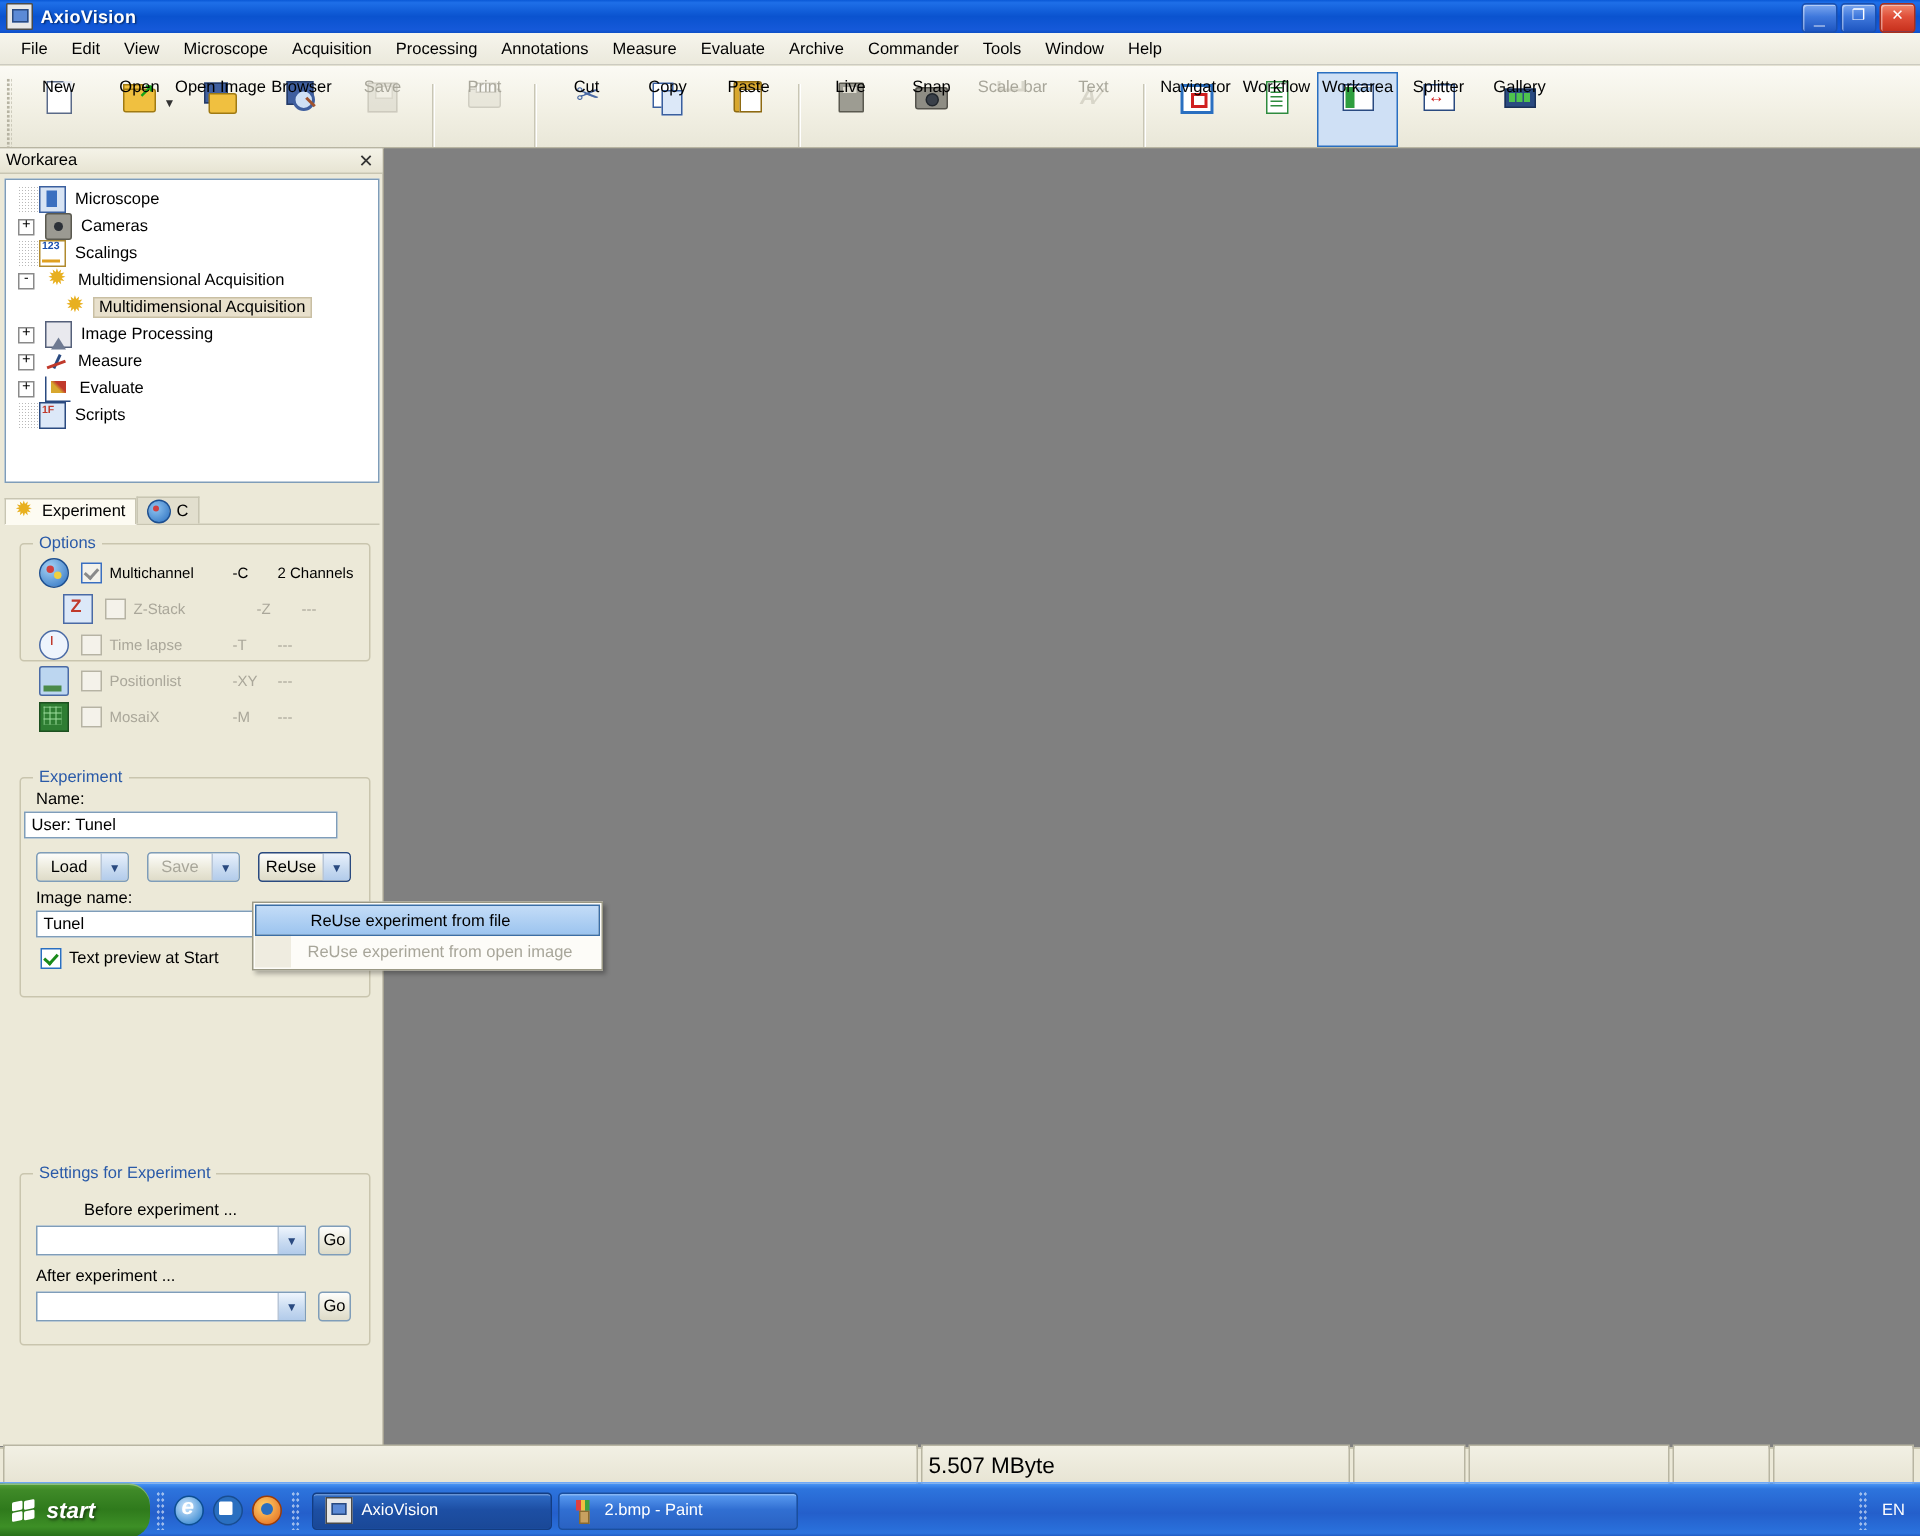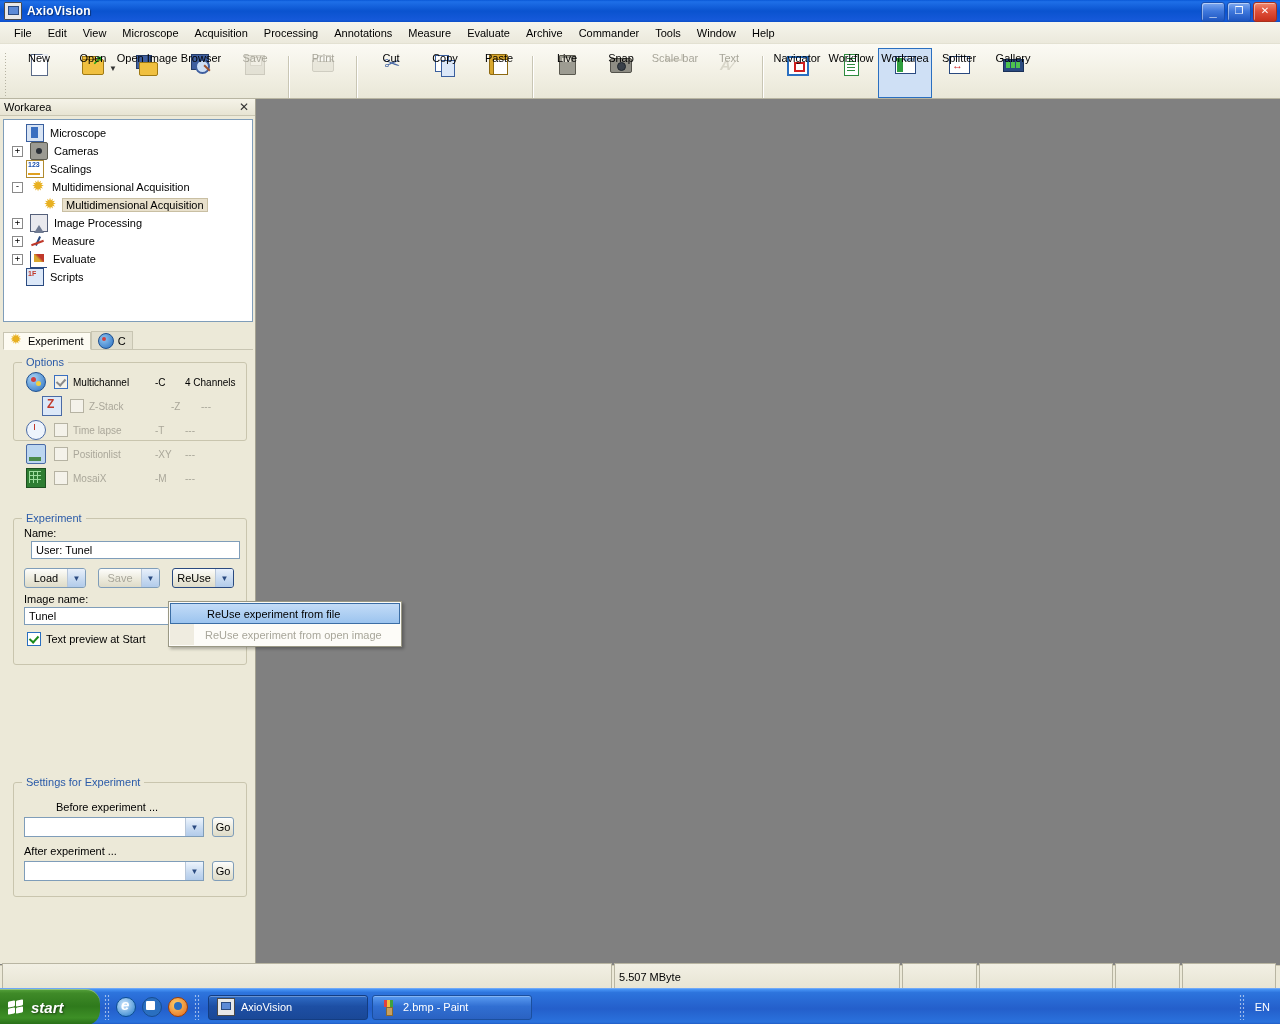--- a/index.html
+++ b/index.html
@@ -229,21 +229,21 @@
   .popup .pitem.dis{color:#a8a69a;}
 
   
   .mdi{position:absolute;left:256px;top:99px;right:0;height:865px;background:#808080;}
 
   
   .statusbar{position:absolute;left:0;top:965px;width:1280px;height:23px;background:#ece9d8;
              border-top:1px solid #c9c5ae;display:flex;align-items:center;padding:2px 2px;box-sizing:border-box;}
   .sb-cell{height:29px;border:1px solid #b8b5a2;box-sizing:border-box;
            background:linear-gradient(to bottom,#f2f0e4,#e6e3d2);margin-right:2px;
-           display:flex;align-items:center;padding:0 4px;font-size:11px;color:#000;}
+           display:flex;align-items:center;padding:0 4px;font-size:15px;color:#000;}
 
   
   .taskbar{position:absolute;left:0;top:988px;width:1280px;height:36px;
     background:linear-gradient(to bottom,#3f8df5 0%,#2b6fd9 9%,#२a6ad6 10%,#235fcd 55%,#2f7ae0 90%,#1d55bd 100%);
     background:linear-gradient(to bottom,#4a97f7 0%,#2d74dd 10%,#245fcb 55%,#2a72dd 92%,#1b51b8 100%);
     border-top:1px solid #6ea8f8;display:flex;align-items:center;}
   .startorb{
     width:100px;height:36px;position:relative;
     background:linear-gradient(to bottom,#56a33c 0%,#3f8a28 12%,#2f7a1c 48%,#3d8f26 80%,#256b16 100%);
     border-radius:0 14px 14px 0;display:flex;align-items:center;padding-left:8px;box-sizing:border-box;
@@ -562,21 +562,21 @@
       </div>
 
     <div class="grp" style="left:13px;top:263px;width:232px;height:77px;">
       <span class="cap">Options</span>
       <div id="optionsrows" style="position:absolute;left:0;top:0;width:100%;height:100%;">
           <div class="optrow on" style="left: 12px; top: 8px; width: 212px;">
             <span class="opt-ic ic-mc"></span>
             <span class="cbx on"></span>
             <span class="optlabel">Multichannel</span>
             <span class="optcode">-C</span>
-            <span class="optval">4 Channels</span>
+            <span class="optval">2 Channels</span>
           </div>
           <div class="optrow" style="left: 28px; top: 32px; width: 212px;">
             <span class="opt-ic ic-zs"></span>
             <span class="cbx"></span>
             <span class="optlabel">Z-Stack</span>
             <span class="optcode">-Z</span>
             <span class="optval">---</span>
           </div>
           <div class="optrow" style="left: 12px; top: 56px; width: 212px;">
             <span class="opt-ic ic-tl"></span>
@@ -599,21 +599,21 @@
             <span class="optcode">-M</span>
             <span class="optval">---</span>
           </div>
         </div>
     </div>
 
     <div class="grp" style="left:13px;top:419px;width:232px;height:145px;">
       <span class="cap">Experiment</span>
 
       <span class="lbl" style="left:10px;top:8px;">Name:</span>
-      <div class="txt" style="left:17px;top:22px;width:209px;height:18px;">User: Tunel</div>
+      <div class="txt" style="left:2px;top:22px;width:209px;height:18px;">User: Tunel</div>
 
       <div class="splitbtn" style="left:10px;top:49px;width:62px;height:20px;">
         <span class="main">Load</span>
         <span class="arrow">▼</span>
       </div>
       <div class="splitbtn dis" style="left:84px;top:49px;width:62px;height:20px;">
         <span class="main">Save</span>
         <span class="arrow">▼</span>
       </div>
       <div class="splitbtn act" style="left:158px;top:49px;width:62px;height:20px;">

